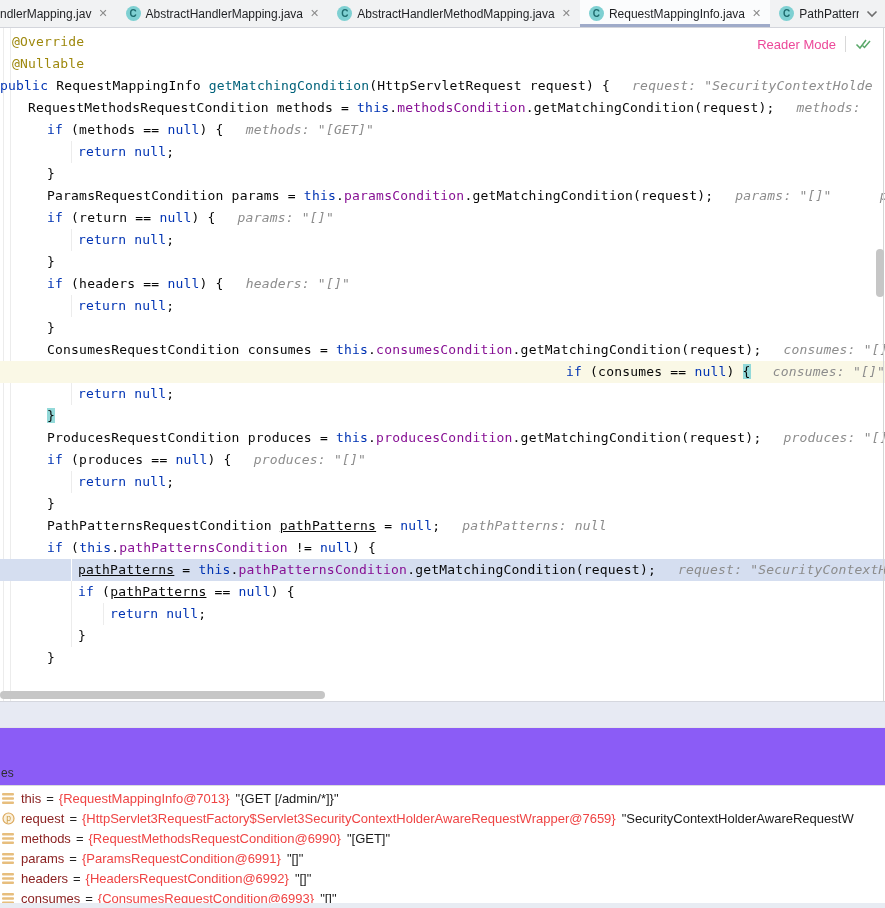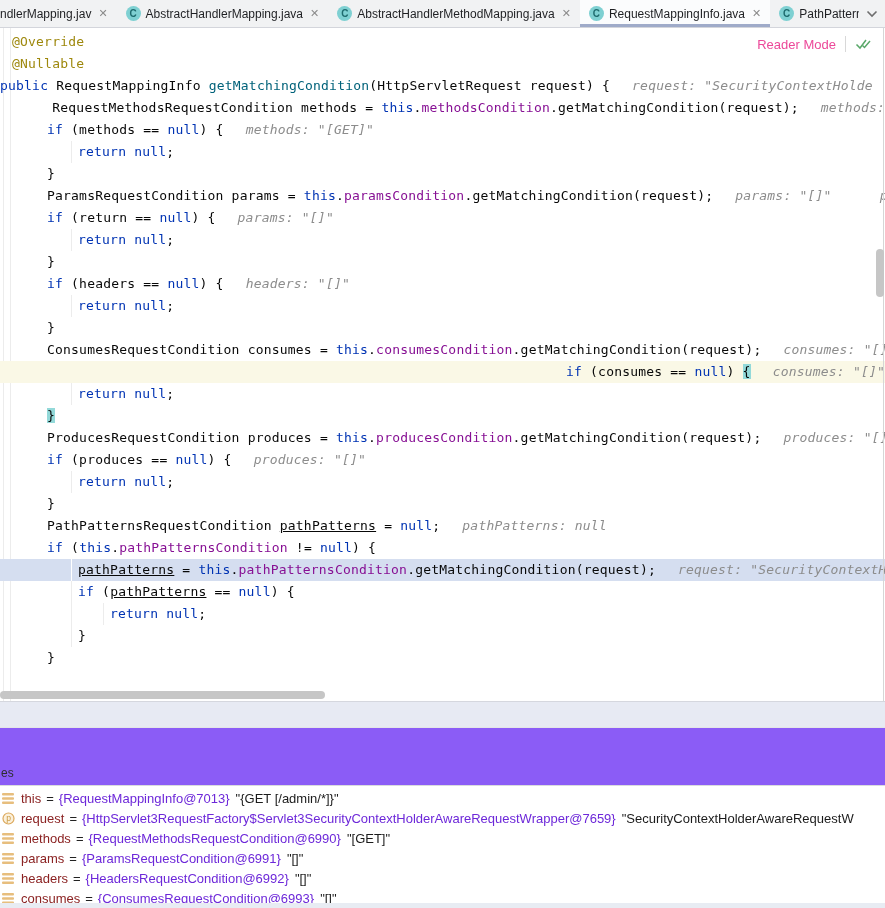--- a/index.html
+++ b/index.html
@@ -51,21 +51,21 @@
   .bandA{height:26px;background:#E7EAF3;border-top:1px solid #D5D7DE;box-sizing:border-box;flex:0 0 auto;}
   .bandB{height:58px;background:#8b5cf6;border-top:1px solid #E4E5E8;box-sizing:border-box;
     position:relative;flex:0 0 auto;}
   .bandB .frag{position:absolute;left:1px;bottom:5px;font-size:12px;color:#2E2E2E;}
   .vars{flex:1;background:#FFFFFF;border-top:1px solid #DADBDE;box-sizing:border-box;
     position:relative;overflow:hidden;padding-top:2px;}
   .vrow{height:20px;display:flex;align-items:center;font-size:13px;white-space:pre;padding-left:2px;}
   .vicon{width:13px;height:13px;margin-right:6px;flex:0 0 auto;display:inline-flex;}
   .vname{color:#8B2222;}
   .veq{color:#222222;margin:0 5px 0 5px;}
-  .vtype{color:#6d28d9;margin-right:6px;}
+  .vtype{color:#ef4444;margin-right:6px;}
   .vval{color:#1B1B1B;}
   .partialrow{position:absolute;left:0;right:0;bottom:0;height:5px;background:#E8ECF3;}
 </style>
 </head>
 <body>
 
 <div class="app">
 
   <div class="tabbar">
     <div class="tabs" id="tabs">
@@ -100,21 +100,21 @@
     </div>
   </div>
 
   <div class="editor">
     <div class="gline" style="left:3px"></div>
     <div class="gline" style="left:10px"></div>
     <div id="code">
         <div class="line" style="padding-left: 12px;"><span class="ann">@Override</span></div>
         <div class="line" style="padding-left: 12px;"><span class="ann">@Nullable</span></div>
         <div class="line" style=""><span class="kw">public</span><span class="pln"> RequestMappingInfo </span><span class="mth">getMatchingCondition</span><span class="pln">(HttpServletRequest request) {</span><span class="hint">request: "SecurityContextHolde</span></div>
-        <div class="line" style="padding-left: 28px; text-align: right;"><span class="pln">RequestMethodsRequestCondition methods = </span><span class="kw">this</span><span class="pln">.</span><span class="fld">methodsCondition</span><span class="pln">.getMatchingCondition(request);</span><span class="hint">methods:</span></div>
+        <div class="line" style="padding-left: 28px;"><span class="pln">RequestMethodsRequestCondition methods = </span><span class="kw">this</span><span class="pln">.</span><span class="fld">methodsCondition</span><span class="pln">.getMatchingCondition(request);</span><span class="hint">methods:</span></div>
         <div class="line" style="padding-left: 47px;"><span class="kw">if</span><span class="pln"> (methods == </span><span class="kw">null</span><span class="pln">) {</span><span class="hint">methods: "[GET]"</span></div>
         <div class="line" style="padding-left: 78px;"><span class="blockguide" style="left: 71px;"></span><span class="kw">return</span><span class="pln"> </span><span class="kw">null</span><span class="pln">;</span></div>
         <div class="line" style="padding-left: 47px;"><span class="pln">}</span></div>
         <div class="line" style="padding-left: 47px;"><span class="pln">ParamsRequestCondition params = </span><span class="kw">this</span><span class="pln">.</span><span class="fld">paramsCondition</span><span class="pln">.getMatchingCondition(request);</span><span class="hint">params: "[]"      para</span></div>
         <div class="line" style="padding-left: 47px;"><span class="kw">if</span><span class="pln"> (return == </span><span class="kw">null</span><span class="pln">) {</span><span class="hint">params: "[]"</span></div>
         <div class="line" style="padding-left: 78px;"><span class="blockguide" style="left: 71px;"></span><span class="kw">return</span><span class="pln"> </span><span class="kw">null</span><span class="pln">;</span></div>
         <div class="line" style="padding-left: 47px;"><span class="pln">}</span></div>
         <div class="line" style="padding-left: 47px;"><span class="kw">if</span><span class="pln"> (headers == </span><span class="kw">null</span><span class="pln">) {</span><span class="hint">headers: "[]"</span></div>
         <div class="line" style="padding-left: 78px;"><span class="blockguide" style="left: 71px;"></span><span class="kw">return</span><span class="pln"> </span><span class="kw">null</span><span class="pln">;</span></div>
         <div class="line" style="padding-left: 47px;"><span class="pln">}</span></div>

